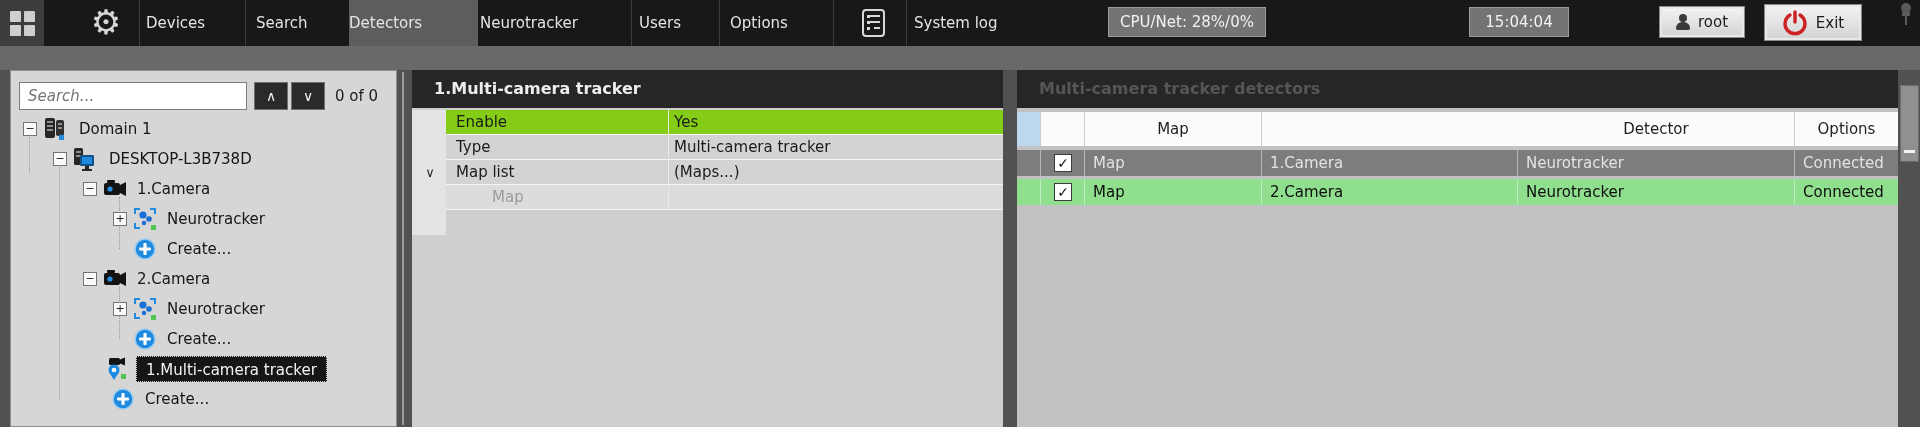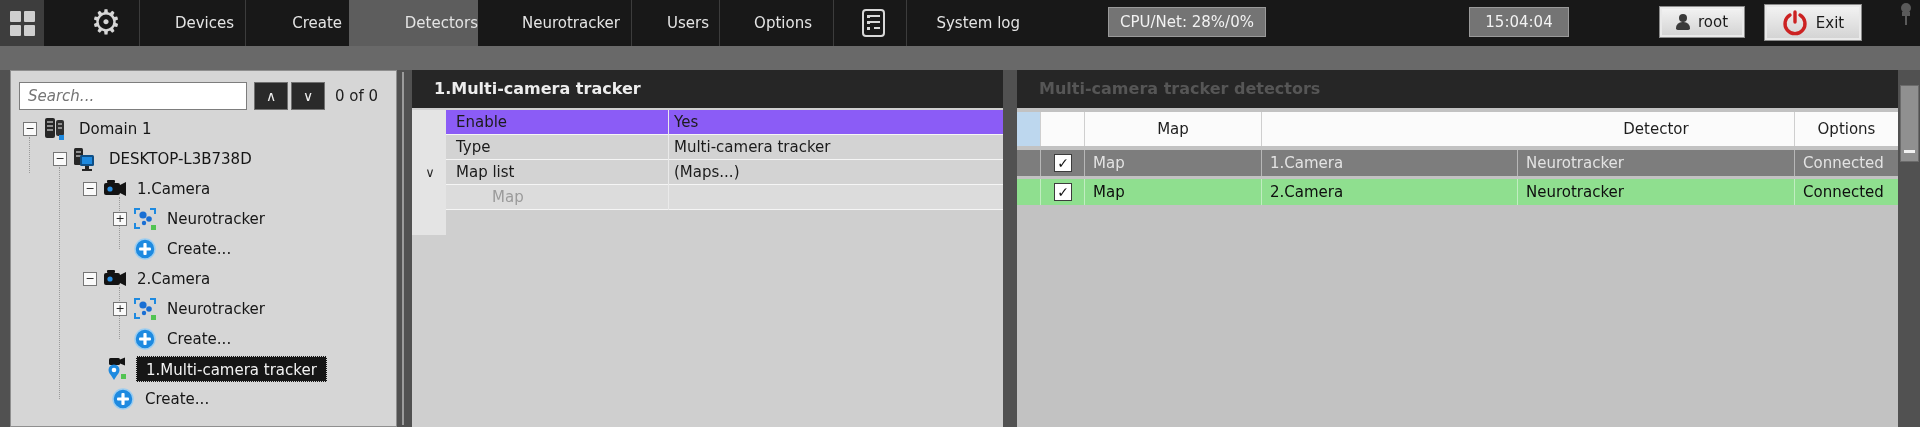--- a/index.html
+++ b/index.html
@@ -9,21 +9,21 @@
 
   
   .topbar{position:absolute;left:0;top:0;width:1920px;height:46px;background:#181818;}
   .topstrip{position:absolute;left:0;top:46px;width:1920px;height:24px;background:#696969;}
   .menu-tile{position:absolute;left:0;top:0;width:44px;height:46px;background:#3d3d3d;
              display:flex;align-items:center;justify-content:center;}
   .menu-grid{display:grid;grid-template-columns:11px 11px;grid-template-rows:11px 11px;gap:3px;}
   .menu-grid div{background:#cfcfcf;border-radius:1px;}
   .gear{position:absolute;left:86px;top:0;width:40px;height:46px;color:#d6d6d6;font-size:34px;
         line-height:44px;text-align:center;}
-  .tab{position:absolute;top:0;height:46px;line-height:46px;text-align:right;color:#e4e4e4;
+  .tab{position:absolute;top:0;height:46px;line-height:46px;text-align:left;color:#e4e4e4;
        font-size:15px;cursor:default;}
   .tab.active{background:#5d5d5d;}
   .tsep{position:absolute;top:0;width:1px;height:46px;background:#3c3c3c;}
   .logicon{position:absolute;top:9px;width:23px;height:28px;border:2px solid #d8d8d8;border-radius:4px;}
   .logicon i{position:absolute;right:3px;height:2px;background:#d8d8d8;}
   .logicon b{position:absolute;left:3px;width:3px;height:3px;background:#d8d8d8;}
   .sysbox{position:absolute;top:7px;height:30px;background:#747474;border:1px solid #9a9a9a;
           color:#f2f2f2;font-size:15px;text-align:center;line-height:28px;}
   .btn-light{position:absolute;background:linear-gradient(#f4f4f4,#d2d2d2);border:1px solid #8a8a8a;
              outline:2px solid #e9e9e9;outline-offset:-3px;color:#1b1b1b;font-size:15px;
@@ -55,21 +55,21 @@
   .sel-label{position:absolute;top:2px;height:26px;line-height:26px;background:#161616;color:#f2f2f2;
              padding:0 9px;border:1px dotted #cfcfcf;white-space:nowrap;}
   .vdots{position:absolute;width:1px;border-left:1px dotted #9a9a9a;}
 
   
   .midpanel{position:absolute;left:412px;top:70px;width:591px;height:357px;background:#cfcfcf;}
   .midpanel .panel-hdr span{color:#ededed;}
   .pgrid{position:absolute;left:0;top:40px;width:591px;height:125px;}
   .pgutter{position:absolute;left:0;top:0;width:34px;height:125px;background:#e4e4e4;}
   .prow{position:absolute;left:34px;width:557px;height:25px;border-bottom:1px solid #f5f5f5;}
-  .prow.lt{background:#8b5cf6;}
+  .prow.lt{background:#84cc16;}
   .prow.dk{background:#d3d3d3;}
   .prow.md{background:#dcdcdc;}
   .plabel{position:absolute;left:10px;top:0;height:25px;line-height:25px;font-size:15px;color:#1b1b1b;}
   .pvalue{position:absolute;left:228px;top:0;height:25px;line-height:25px;font-size:15px;color:#1b1b1b;}
   .pdiv{position:absolute;left:222px;top:0;width:1px;height:25px;background:#eaeaea;}
   .dim{color:#9b9b9b !important;}
   .expander{position:absolute;left:-26px;top:0;width:20px;height:25px;line-height:25px;
             text-align:center;font-size:13px;color:#2a2a2a;}
 
   
@@ -104,21 +104,21 @@
           <div></div>
           <div></div>
           <div></div>
         </div>
     </div>
     <div class="gear">⚙</div>
 
     <div class="tsep" style="left:139px"></div>
     <div class="tab" style="left:146px;width:88px">Devices</div>
     <div class="tsep" style="left:245px"></div>
-    <div class="tab" style="left:256px;width:86px">Create</div>
+    <div class="tab" style="left:256px;width:86px">Search</div>
     <div class="tab active" style="left:349px;width:129px">Detectors</div>
     <div class="tab" style="left:480px;width:140px">Neurotracker</div>
     <div class="tsep" style="left:631px"></div>
     <div class="tab" style="left:639px;width:70px">Users</div>
     <div class="tsep" style="left:719px"></div>
     <div class="tab" style="left:730px;width:82px">Options</div>
     <div class="tsep" style="left:833px"></div>
 
     <div class="logicon" style="left:862px">
       <i style="top:4px;width:10px"></i>

